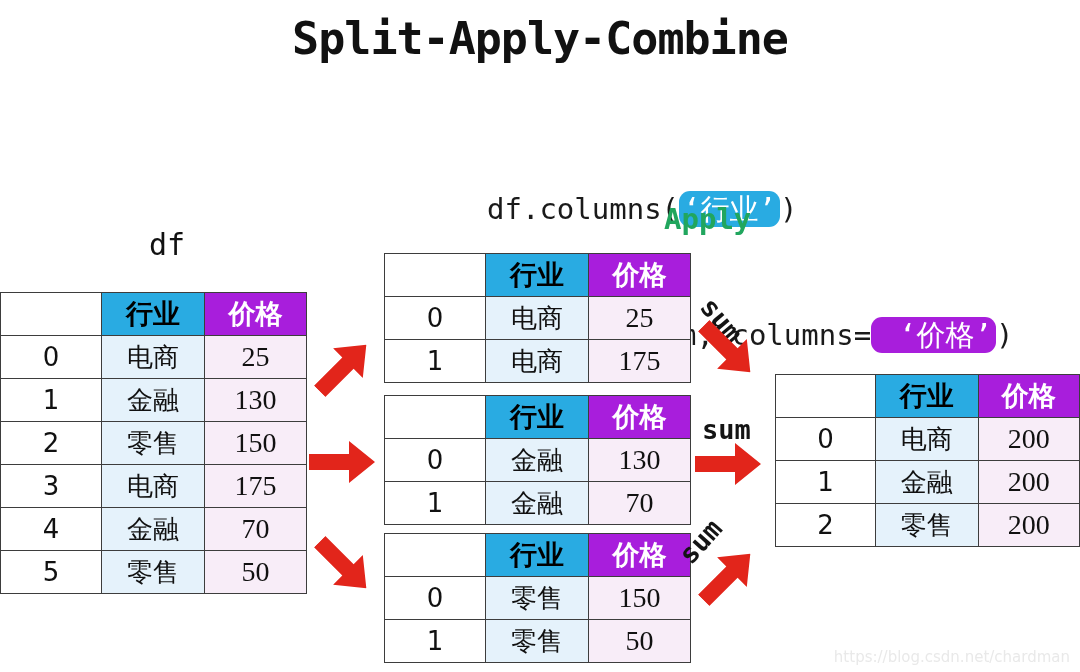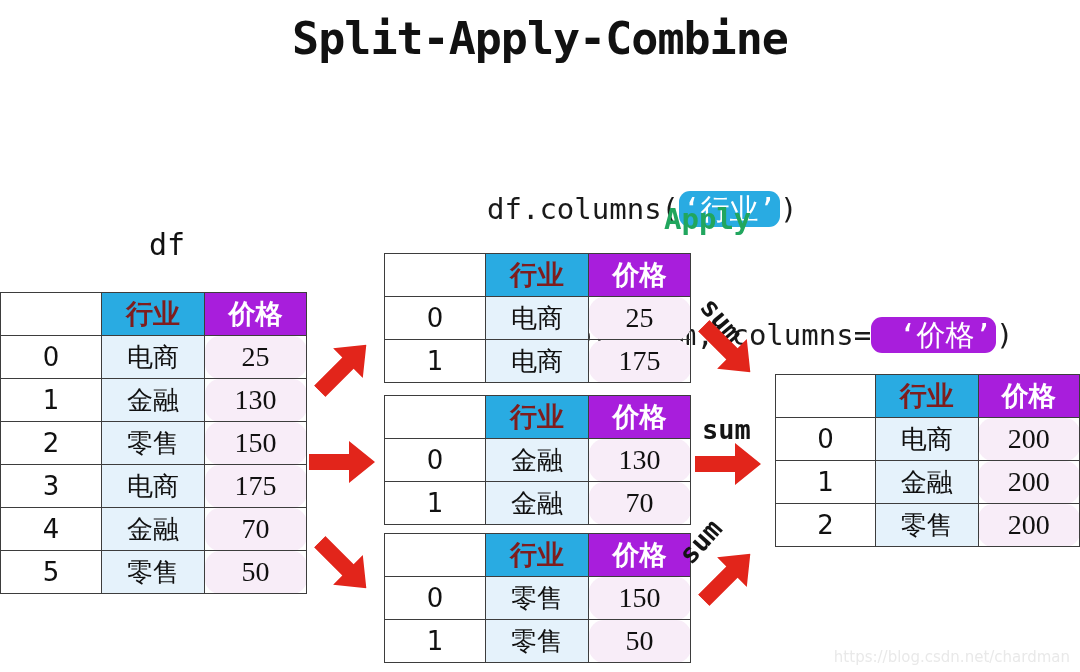--- a/index.html
+++ b/index.html
@@ -39,29 +39,29 @@
   }
   
   table.dtable { position:absolute; border-collapse:collapse; table-layout:fixed; }
   .dtable td, .dtable th {
     border:1.6px solid #3d3d3d; text-align:center; vertical-align:middle;
     padding:0; height:42px; overflow:hidden;
   }
   .dtable .w-i  { width:100px; }
   .dtable .w-a  { width:102px; }
   .dtable .w-b  { width:101px; }
-  th.h-ind { background:var(--industry-header,#29ABE2); color:#7f1d1d;
+  th.h-ind { background:var(--industry-header,#29ABE2); color:#000000;
              font:bold 27px "DejaVu Sans", sans-serif; }
   th.h-pri { background:var(--price-header,#A81EDC); color:#fff;
              font:bold 27px "DejaVu Sans", sans-serif;text-align:center; }
   td.c-idx { background:#fff; font:26px "DejaVu Sans", sans-serif; color:#111; }
   td.c-ind { background:var(--industry-cell,#E5F2FB);
              font:26px "DejaVu Sans", sans-serif; color:#111;margin-left:42px; }
   td.c-pri { background:var(--price-cell,#F8EDF8);
-             font:28px "Liberation Serif", serif; color:#111;border-radius:15px; }
+             font:28px "Liberation Serif", serif; color:#111; }
   td.c-empty { background:#fff; }
   .t-df      { left:0px;   top:292px; }
   .t-split1  { left:384px; top:253px; }
   .t-split2  { left:384px; top:395px; }
   .t-split3  { left:384px; top:533px; }
   .t-combine { left:775px; top:374px; }
   
   svg.arrow { position:absolute; fill:var(--arrow-red,#E2251B); }
   .rot-m45 { transform:rotate(-45deg); }
   .rot-p45 { transform:rotate(45deg); }

